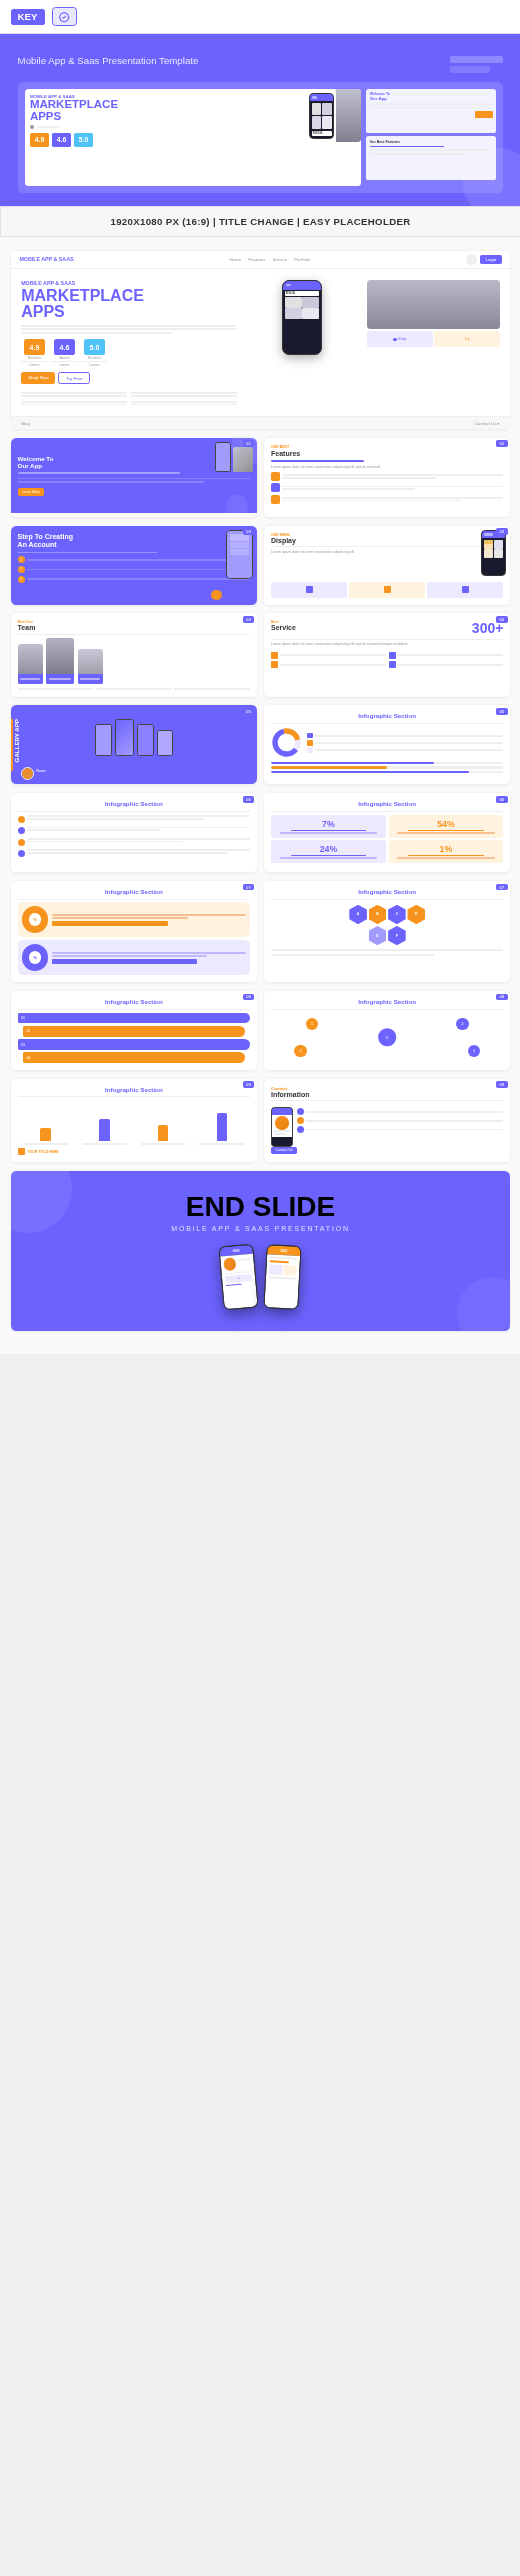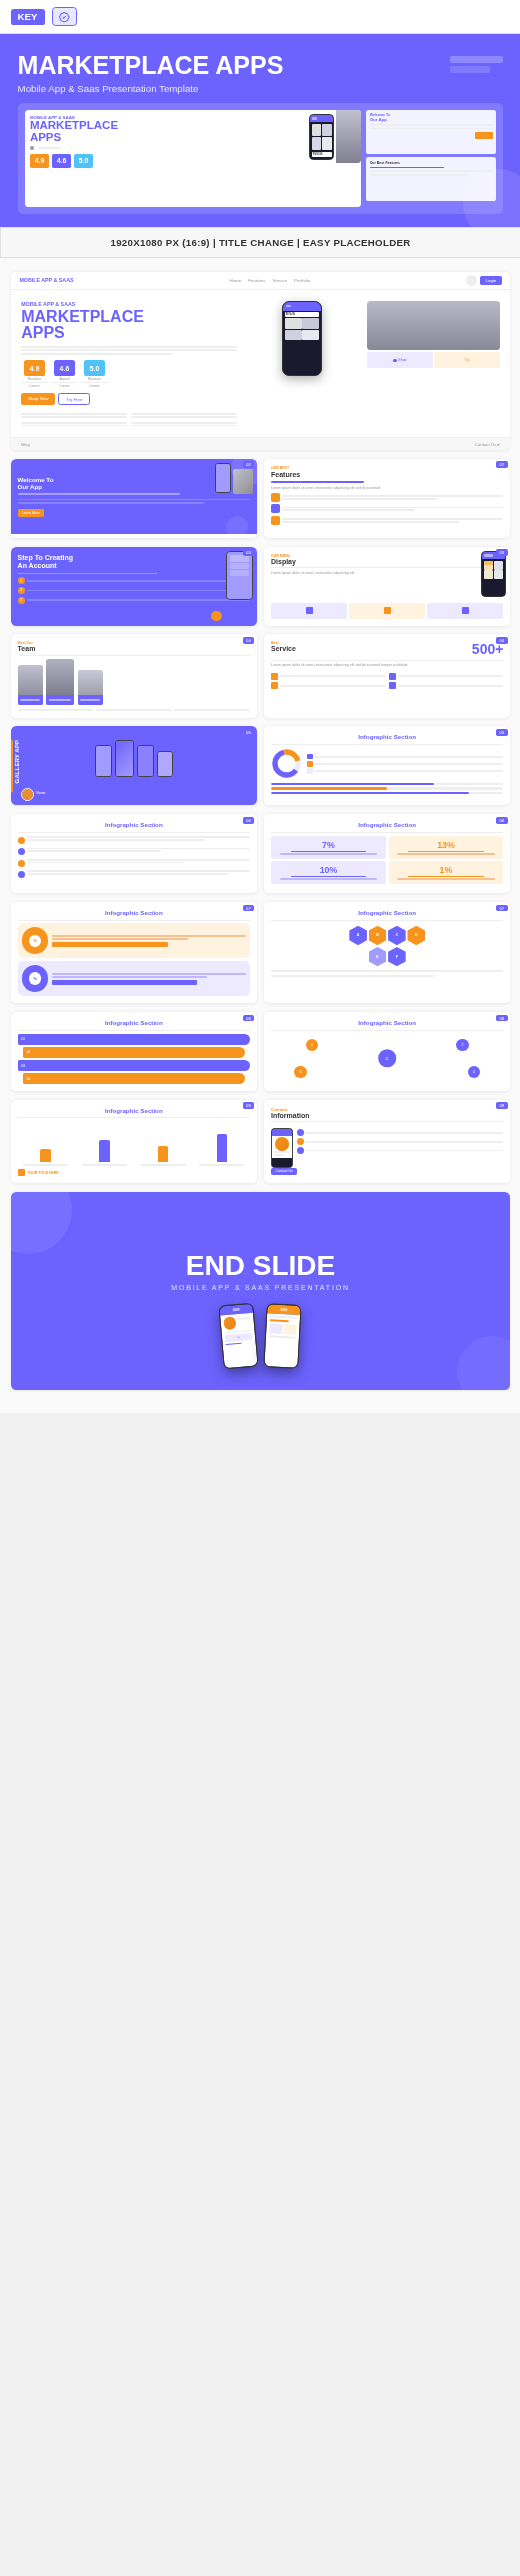--- a/index.html
+++ b/index.html
@@ -123,21 +123,20 @@
   <div class="key-icon">
     <svg width="12.4" height="12.4" viewBox="0 0 24 24" fill="#6c63ff">
       <path d="M9 12l2 2 4-4M7.835 4.697a3.42 3.42 0 001.946-.806 3.42 3.42 0 014.438 0 3.42 3.42 0 001.946.806 3.42 3.42 0 013.138 3.138 3.42 3.42 0 00.806 1.946 3.42 3.42 0 010 4.438 3.42 3.42 0 00-.806 1.946 3.42 3.42 0 01-3.138 3.138 3.42 3.42 0 00-1.946.806 3.42 3.42 0 01-4.438 0 3.42 3.42 0 00-1.946-.806 3.42 3.42 0 01-3.138-3.138 3.42 3.42 0 00-.806-1.946 3.42 3.42 0 010-4.438 3.42 3.42 0 00.806-1.946 3.42 3.42 0 013.138-3.138z" stroke="#6c63ff" stroke-width="2" fill="none"></path>
     </svg>
   </div>
 </div>
 
 <div class="hero-banner">
   <div style="display:flex; justify-content:space-between; align-items:flex-start;">
     <div>
-      <div class="hero-title">MARKETPLACE APPS</div>
       <div class="hero-subtitle">Mobile App &amp; Saas Presentation Template</div>
     </div>
     <div style="display:flex; flex-direction:column; gap:2.6px; margin-top:4.4px; opacity:0.8;">
       <div style="width:53px; height:7px; background:rgba(255,255,255,0.3); border-radius:1.8px;"></div>
       <div style="width:40px; height:7px; background:rgba(255,255,255,0.2); border-radius:1.8px;"></div>
     </div>
   </div>
 
   <div style="background:rgba(255,255,255,0.15); border-radius:5.3px; padding:7px; margin-top:8.8px; display:flex; gap:5.3px; overflow:hidden;">
 
@@ -471,21 +470,21 @@
       <div class="slide-badge">04</div>
     </div>
 
     <div class="slide-half" style="position:relative; overflow:hidden;">
       <div style="padding:7px; min-height:79px; background:white; display:flex; flex-direction:column;">
         <div style="display:flex; justify-content:space-between; align-items:flex-start;">
           <div>
             <div style="font-size:3.5px; color:#f7941d; font-weight:bold;">Best</div>
             <div style="font-size:7px; font-weight:bold; color:#333;">Service</div>
           </div>
-          <div style="font-size:14px; font-weight:900; color:#6c63ff;">500+</div>
+          <div style="font-size:14px; font-weight:900; color:#6c63ff;">300+</div>
         </div>
         <div style="height:0.9px; background:#eee; margin:2.6px 0;"></div>
         <div style="font-size:3.5px; color:#999; line-height:1.4;">Lorem ipsum dolor sit amet consectetur adipiscing elit sed do eiusmod tempor incididunt</div>
 
         <div style="display:grid; grid-template-columns:1fr 1fr; gap:2.6px; margin-top:4.4px;">
           <div style="display:flex; gap:1.8px; align-items:flex-start;">
             <div style="width:7px; height:7px; background:#f7941d; border-radius:0.9px; flex-shrink:0;"></div>
             <div style="height:1.8px; flex:1; background:#eee; border-radius:0.9px; margin-top:2.6px;"></div>
           </div>
           <div style="display:flex; gap:1.8px; align-items:flex-start;">
@@ -630,26 +629,26 @@
         <div style="text-align:center; font-size:6.2px; font-weight:bold; color:#6c63ff; margin-bottom:3.5px;">Infographic Section</div>
         <div style="height:0.9px; background:#eee; margin:1.8px 0;"></div>
 
         <div style="display:grid; grid-template-columns:1fr 1fr; gap:2.6px; margin-top:3.5px;">
           <div style="background:#ede9ff; border-radius:2.6px; padding:3.5px; display:flex; flex-direction:column; align-items:center;">
             <div style="font-size:8.8px; font-weight:bold; color:#6c63ff;">7%</div>
             <div style="height:1.8px; background:#6c63ff; width:70%; border-radius:0.9px; margin:0.9px 0;"></div>
             <div style="height:1.8px; background:#c0b8ff; width:90%; border-radius:0.9px;"></div>
           </div>
           <div style="background:#fff3e0; border-radius:2.6px; padding:3.5px; display:flex; flex-direction:column; align-items:center;">
-            <div style="font-size:8.8px; font-weight:bold; color:#f7941d;">13%</div>
+            <div style="font-size:8.8px; font-weight:bold; color:#f7941d;">54%</div>
             <div style="height:1.8px; background:#f7941d; width:70%; border-radius:0.9px; margin:0.9px 0;"></div>
             <div style="height:1.8px; background:#f7c090; width:90%; border-radius:0.9px;"></div>
           </div>
           <div style="background:#ede9ff; border-radius:2.6px; padding:3.5px; display:flex; flex-direction:column; align-items:center;">
-            <div style="font-size:8.8px; font-weight:bold; color:#6c63ff;">10%</div>
+            <div style="font-size:8.8px; font-weight:bold; color:#6c63ff;">24%</div>
             <div style="height:1.8px; background:#6c63ff; width:70%; border-radius:0.9px; margin:0.9px 0;"></div>
             <div style="height:1.8px; background:#c0b8ff; width:90%; border-radius:0.9px;"></div>
           </div>
           <div style="background:#fff3e0; border-radius:2.6px; padding:3.5px; display:flex; flex-direction:column; align-items:center;">
             <div style="font-size:8.8px; font-weight:bold; color:#f7941d;">1%</div>
             <div style="height:1.8px; background:#f7941d; width:70%; border-radius:0.9px; margin:0.9px 0;"></div>
             <div style="height:1.8px; background:#f7c090; width:90%; border-radius:0.9px;"></div>
           </div>
         </div>
       </div>
@@ -818,21 +817,21 @@
       <div class="slide-badge">09</div>
     </div>
   </div>
 
   <div class="full-hero-slide">
     <div style="background:#6c63ff; padding:22px 17.6px; text-align:center; position:relative; overflow:hidden; min-height:106px; display:flex; flex-direction:column; align-items:center; justify-content:center;">
 
       <div style="position:absolute; top:-26.5px; left:-26.5px; width:88px; height:88px; border-radius:50%; background:rgba(255,255,255,0.08);"></div>
       <div style="position:absolute; bottom:-17.6px; right:-17.6px; width:71px; height:71px; border-radius:50%; background:rgba(255,255,255,0.06);"></div>
 
-      <div style="font-size:28px; font-weight:900; color:#ffffff; text-transform:uppercase; line-height:1; position:relative; z-index:2;margin-top:38px;">END SLIDE</div>
+      <div style="font-size:28px; font-weight:900; color:#000000; text-transform:uppercase; line-height:1; position:relative; z-index:2;">END SLIDE</div>
       <div style="font-size:7px; color:rgba(255,255,255,0.8); text-transform:uppercase; letter-spacing:1.8px; margin-top:3.5px; position:relative; z-index:2;">MOBILE APP &amp; SAAS PRESENTATION</div>
 
       <div style="display:flex; gap:8.8px; margin-top:13.2px; align-items:flex-end; position:relative; z-index:2;">
 
         <div style="width:35px; height:64px; background:#1a1a2e; border-radius:7px; border:1.8px solid #333; overflow:hidden; transform:rotate(-5deg); box-shadow:0 5.3px 13.2px rgba(0,0,0,0.4);">
           <div style="background:#6c63ff; height:8.8px; display:flex; align-items:center; justify-content:center;">
             <div style="width:7px; height:2.6px; background:rgba(255,255,255,0.5); border-radius:0.9px;"></div>
           </div>
           <div style="background:white; padding:2.6px; display:flex; flex-direction:column; gap:1.8px; height:calc(100% - 8.8px);">
             <div style="display:flex; gap:0.9px; justify-content:center;">

